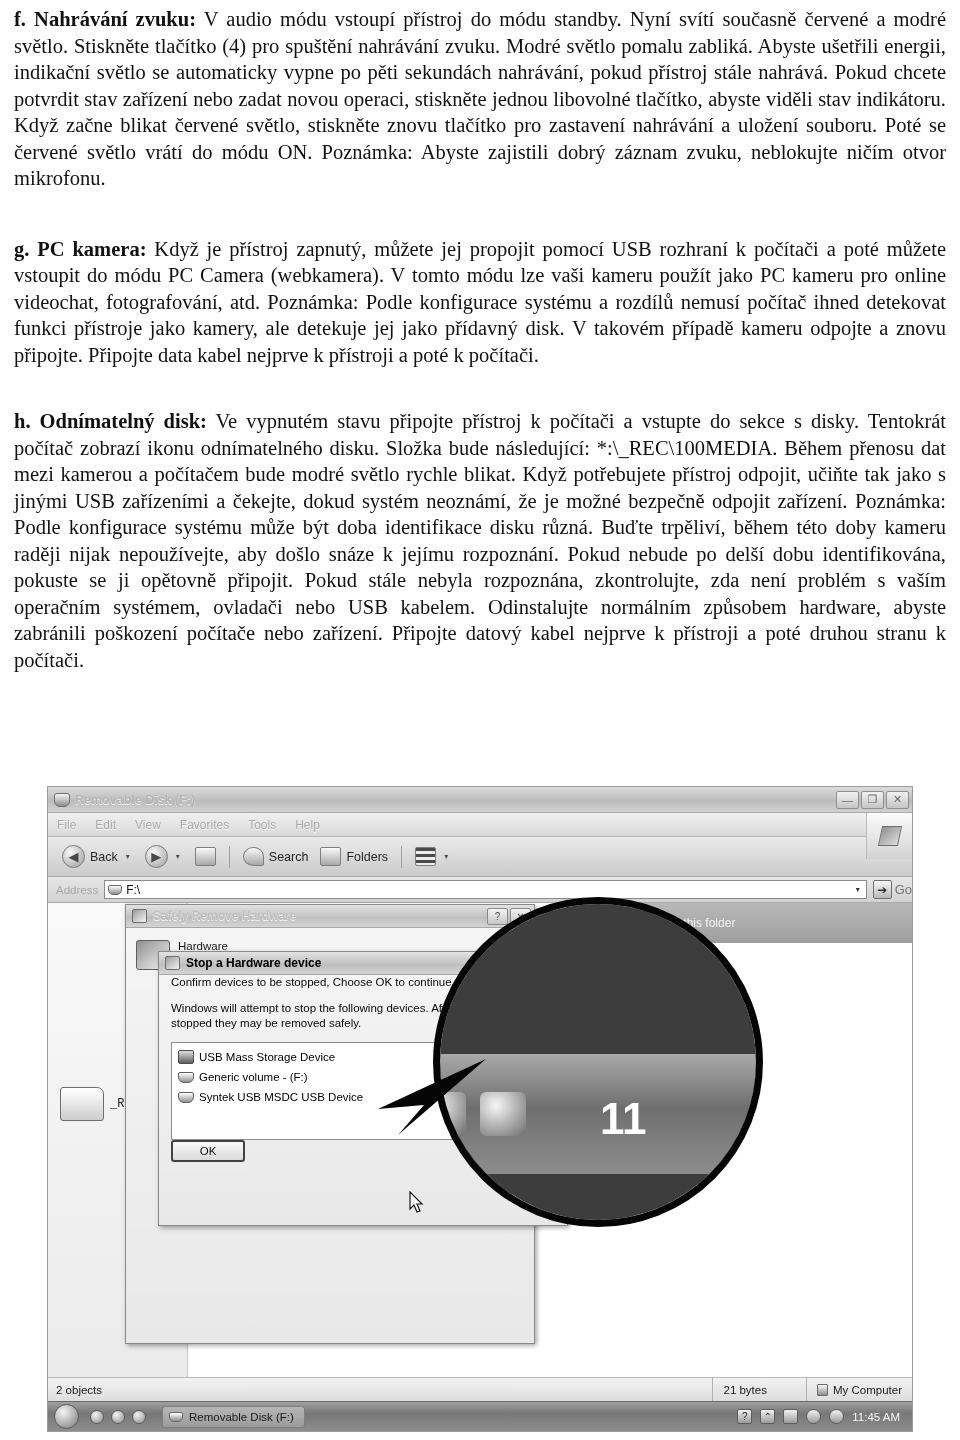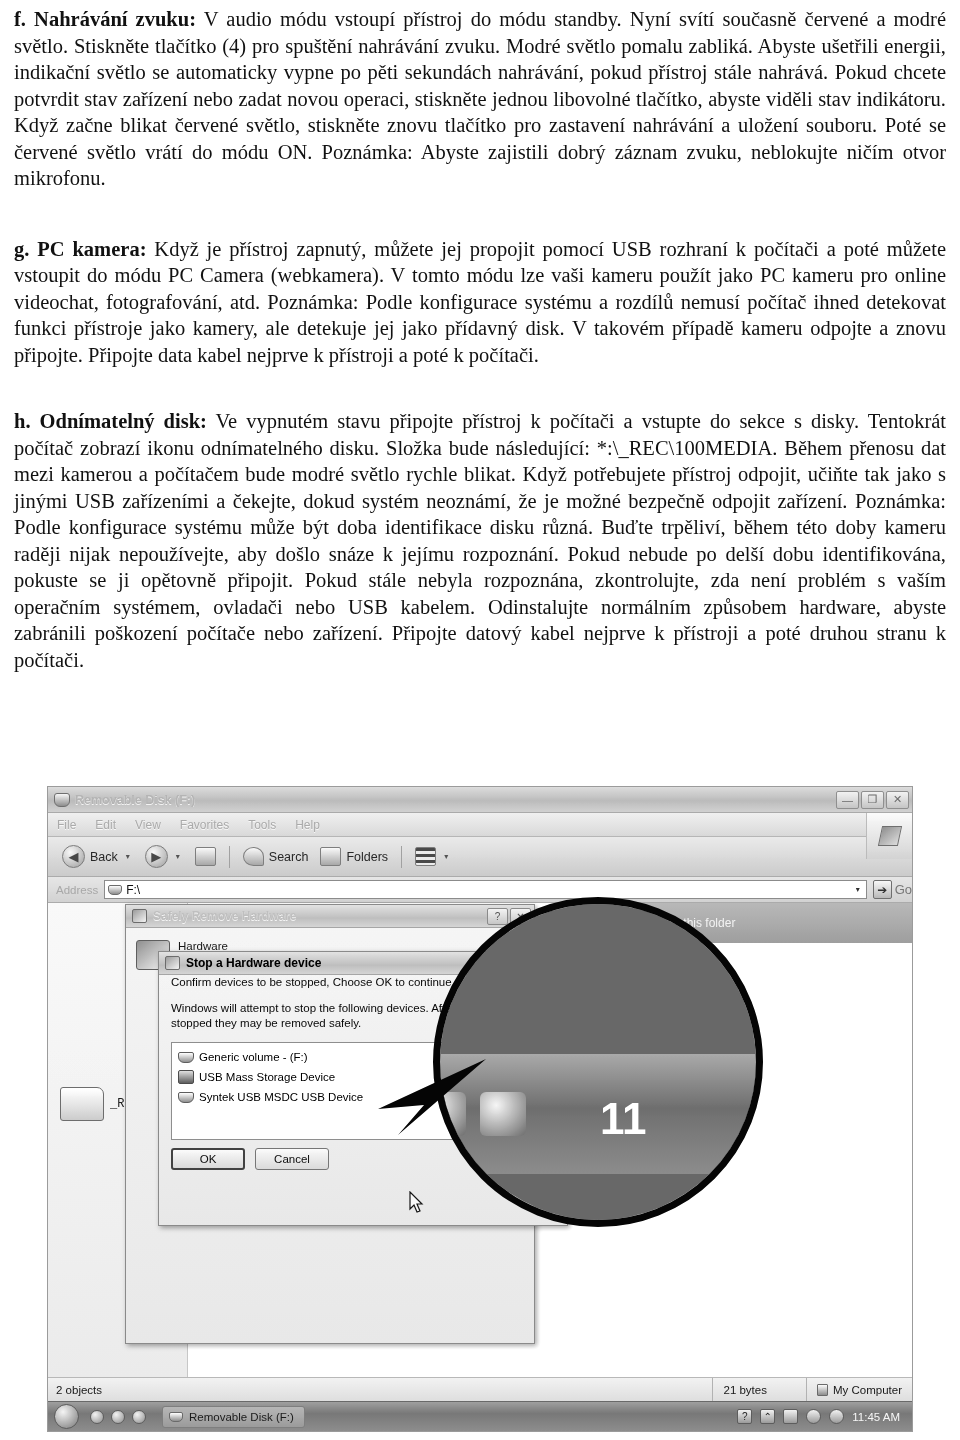--- a/index.html
+++ b/index.html
@@ -311,21 +311,21 @@
   .spk-ico { width: 15px; height: 14px; flex: none; border-radius: 50%;
     background: radial-gradient(circle at 35% 35%, #eee, #777); border: 1px solid #555; }
   .srh-sub { font-size: 11.5px; margin-top: 6px; }
   .btn {
     min-width: 74px; height: 22px; padding: 0 10px;
     background: linear-gradient(#f6f6f6,#d6d6d6);
     border: 1px solid #767676; border-radius: 3px;
     font-size: 11.5px; color: #111;
     display: inline-flex; align-items: center; justify-content: center;
   }
-  .btn-row { display: flex; gap: 10px; justify-content: flex-start; margin-top: 8px; }
+  .btn-row { display: flex; gap: 10px; justify-content: space-between; }
   .hr { height: 1px; background: #c0c0c0; margin: 14px 0 10px 0; }
   .chkrow { display: flex; align-items: center; gap: 6px; font-size: 11.5px; }
   .chk { width: 13px; height: 13px; background: #f0f0f0; border: 1px solid #8c8c8c; }
 
   
   #shd {
     left: 110px; top: 164px; width: 410px; height: 275px;
   }
   .shd-body { padding: 0 12px; }
   .shd-p { font-size: 11.5px; color: #0d0d0d; line-height: 15px; margin: 0 0 11px 0; }
@@ -344,21 +344,21 @@
   .callout-tail {
     position: absolute; left: 320px; top: 260px;
     width: 120px; height: 90px;
     pointer-events: none;
   }
   .zoomclip {
     position: absolute; left: 392px; top: 117px;
     width: 316px; height: 316px;
     border-radius: 50%;
     overflow: hidden;
-    background: #a16207;
+    background: #0c4a6e;
   }
   .zoomclip .zoom-strip {
     position: absolute; left: -60px; top: 150px;
     width: 460px; height: 120px;
     background: linear-gradient(#a8a8a8,#6f6f6f 45%, #8c8c8c);
   }
   .zoomclip .zoom-ic {
     position: absolute; top: 188px;
     width: 46px; height: 44px;
     background: radial-gradient(circle at 35% 30%, #f2f2f2, #6d6d6d);
@@ -570,26 +570,26 @@
       <div class="d-btns">
         <div class="dbtn">?</div>
         <div class="dbtn">✕</div>
       </div>
     </div>
     <div class="shd-body">
       <p class="shd-p">Confirm devices to be stopped, Choose OK to continue.</p>
       <p class="shd-p">Windows will attempt to stop the following devices. After the devices are stopped they may be removed safely.</p>
       <div class="shd-list">
         <div class="dev-row">
+          <div class="usb-ico"></div>
+          <span>USB Mass Storage Device</span>
+        </div>
+        <div class="dev-row">
           <div class="disk-ico"></div>
           <span>Generic volume - (F:)</span>
-        </div>
-        <div class="dev-row">
-          <div class="usb-ico"></div>
-          <span>USB Mass Storage Device</span>
         </div>
         <div class="dev-row">
           <div class="disk-ico"></div>
           <span>Syntek USB MSDC USB Device</span>
         </div>
       </div>
       <div class="btn-row">
         <div class="btn" style="border:2px solid #444">OK</div>
         <div class="btn">Cancel</div>
       </div>

